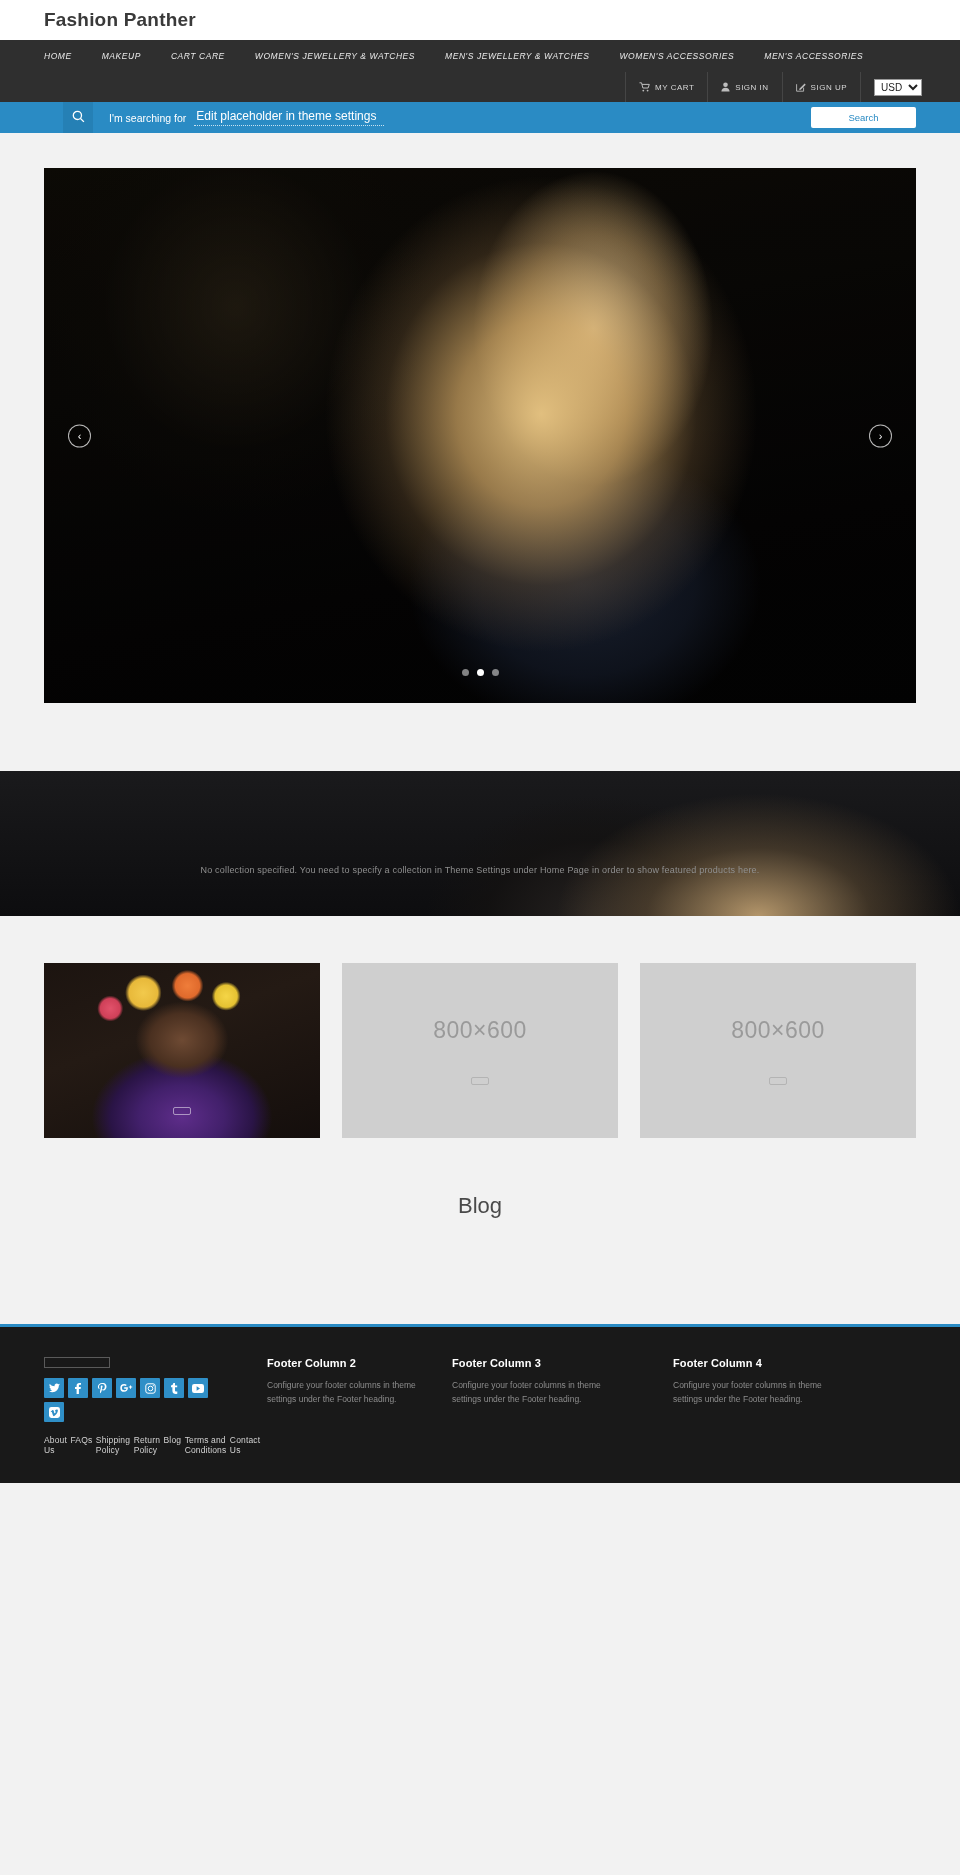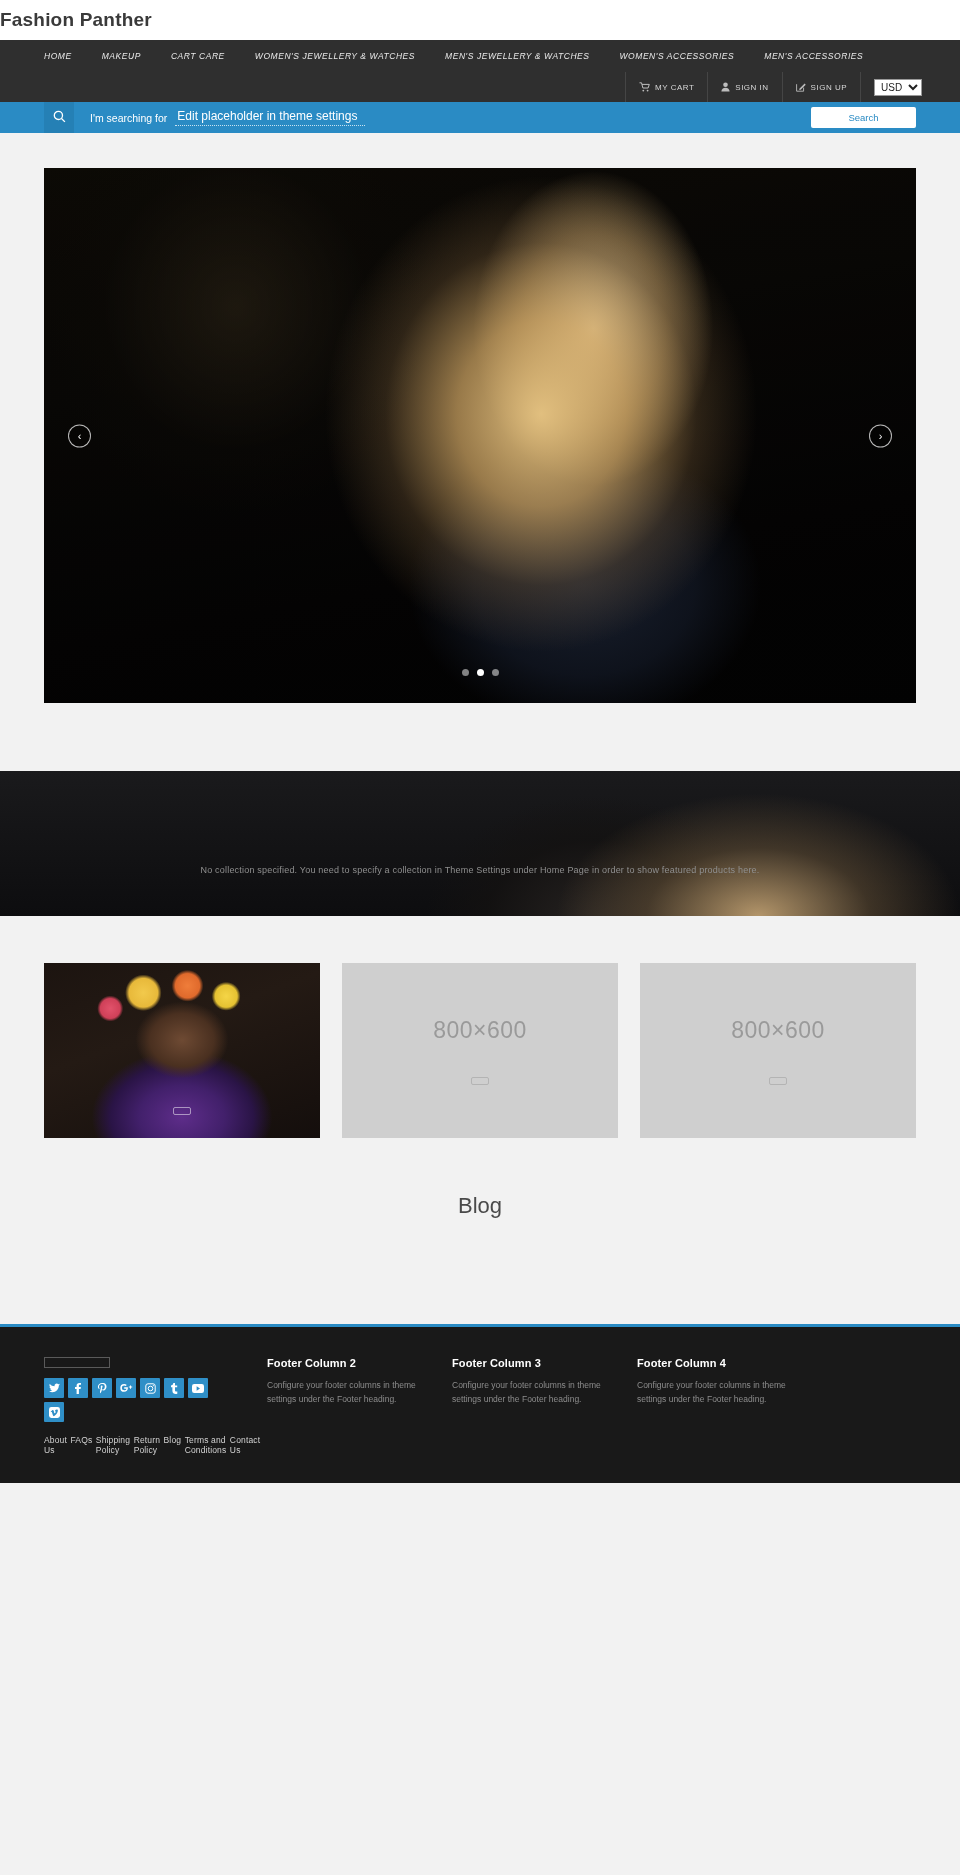--- a/index.html
+++ b/index.html
@@ -12,20 +12,21 @@
     -webkit-font-smoothing: antialiased;
   }
   .page { width: 960px; position: relative; overflow: hidden; }
 
   
   .logo-bar {
     background: #ffffff;
     height: 40px;
     display: flex;
     align-items: center;
+    padding-left: 44px;
   }
   .logo-text {
     font-size: 19px;
     font-weight: 600;
     color: #3a3a3a;
     letter-spacing: 0.2px;
   }
 
   
   .nav-wrap { background: #2f2f2f; }
@@ -82,21 +83,21 @@
     background: #fff;
     color: #222;
   }
 
   
   .search-bar {
     background: #2a8bc4;
     height: 31px;
     display: flex;
     align-items: center;
-    padding-left: 44px;
+    padding-left: 63px;
     padding-right: 44px;
   }
   .search-icon-box {
     width: 30px; height: 31px;
     background: #2580b5;
     display: flex; align-items: center; justify-content: center;
     cursor: pointer;
     margin-right: 16px;
     flex: none;
   }
@@ -267,21 +268,21 @@
 
   
   .footer-top-rule { height: 3px; background: #2a8bc4; }
   .footer {
     background: #191919;
     padding: 30px 44px 28px 44px;
     display: flex;
     gap: 0;
   }
   .footer-col-1 { width: 185px; flex: none; }
-  .footer-col { width: 185px; margin-right: 0; }
+  .footer-col { width: 185px; margin-right: 0; margin-left: 36px; }
   .footer-col.c2 { margin-left: 0; width: 185px; }
   .footer-col.c3 { width: 185px; margin-left: 0; }
   .footer-col.c4 { width: 185px; }
   .footer-spacer { width: 38px; flex: none; }
 
   .newsletter-box {
     width: 66px; height: 11px;
     border: 1px solid #5a5a5a;
     background: #191919;
     margin-bottom: 10px;

